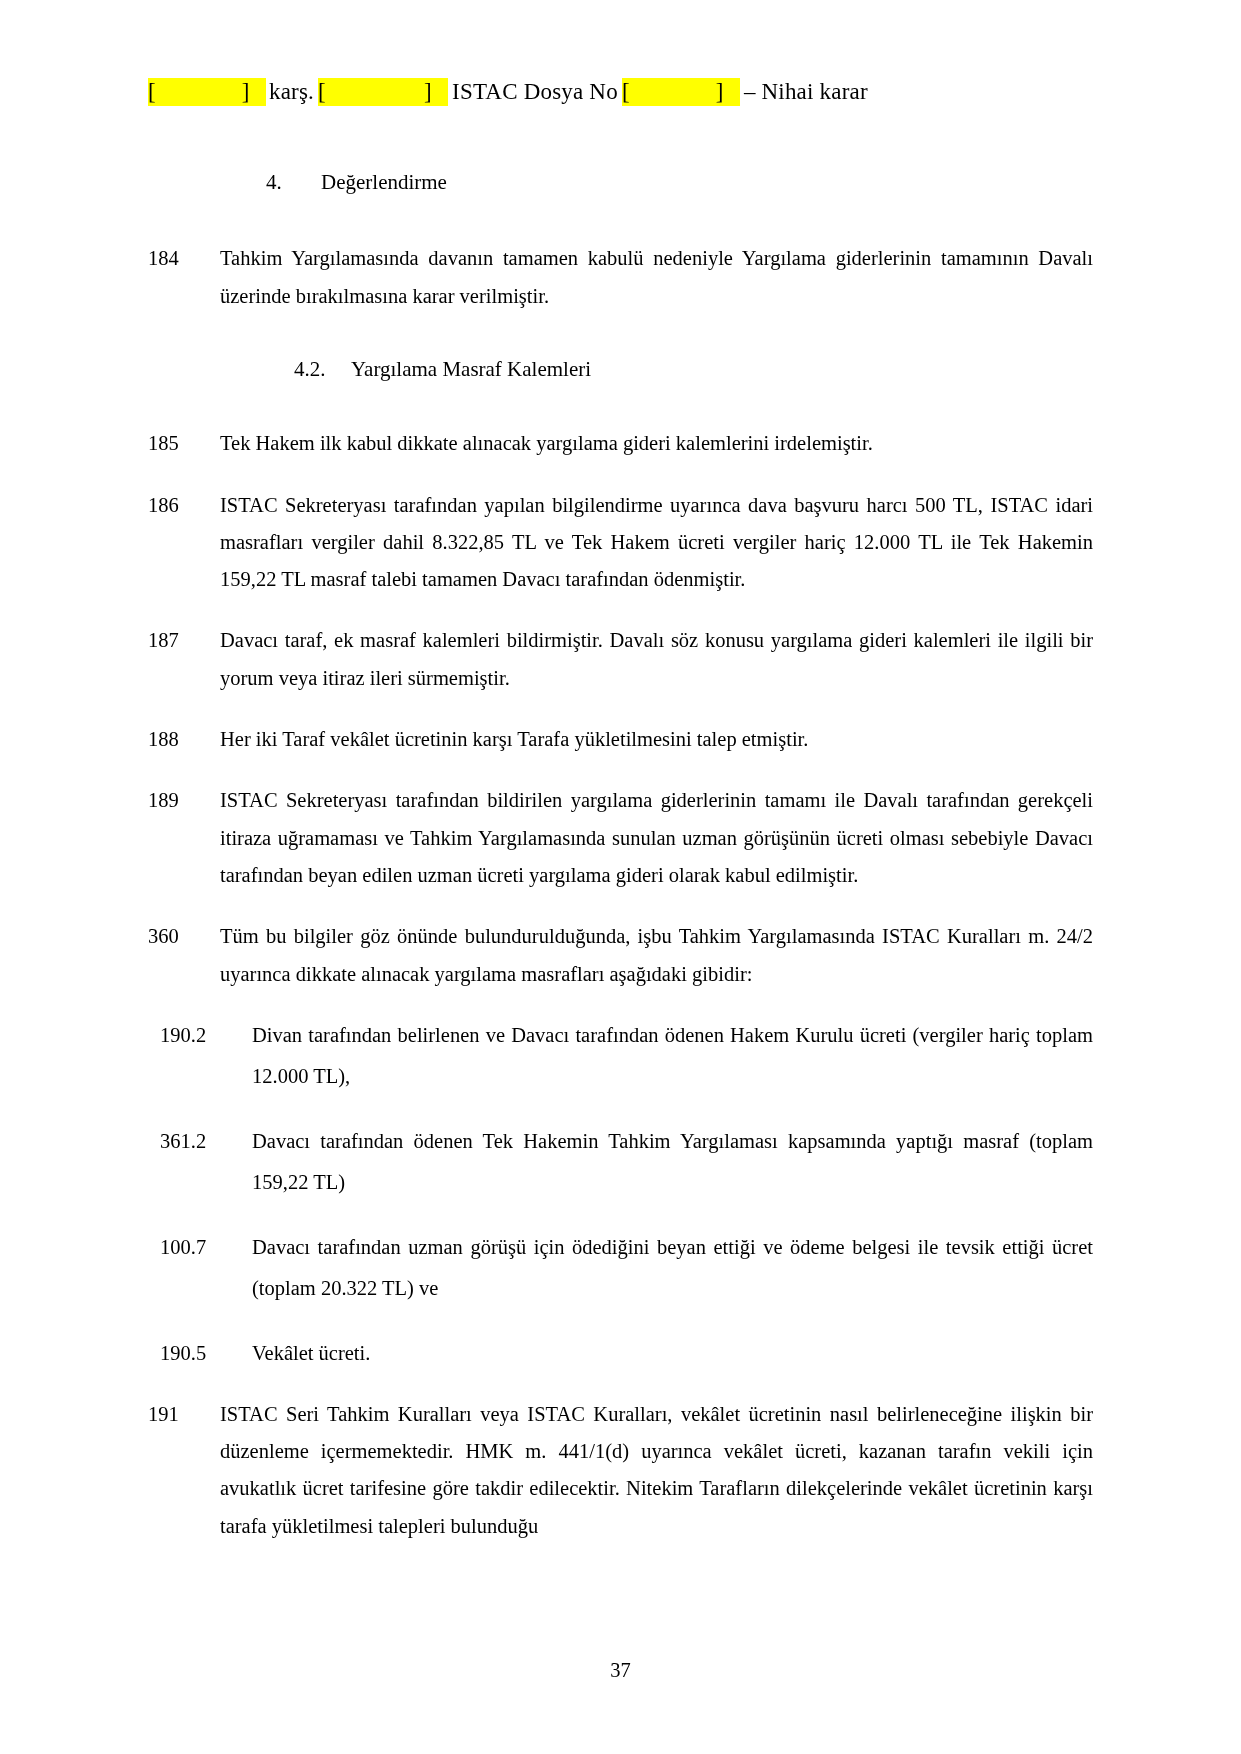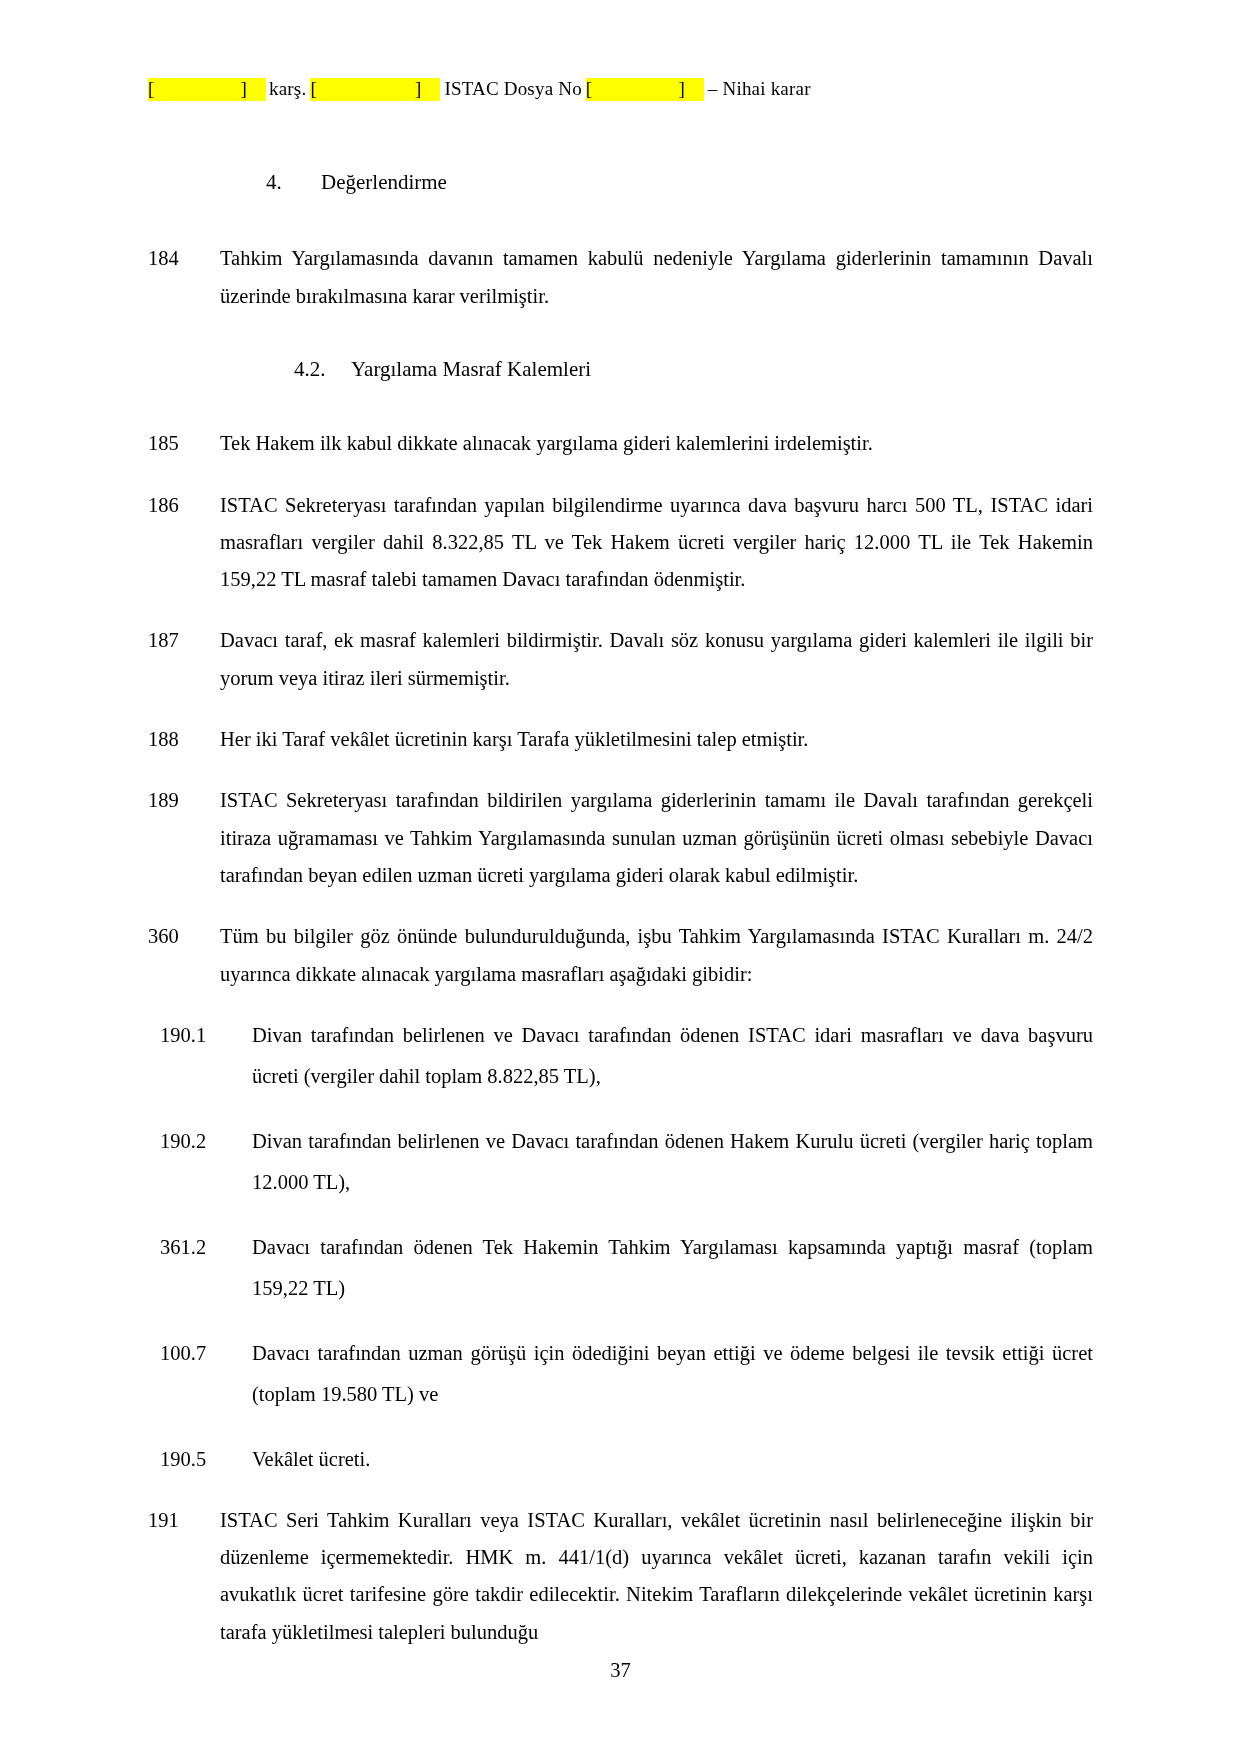--- a/index.html
+++ b/index.html
@@ -20,21 +20,21 @@
     box-sizing: border-box;
     overflow: hidden;
   }
 
   
   .doc-header {
     position: absolute;
     top: 78px;
     left: 148px;
     right: 148px;
-    font-size: 19px;
+    font-size: 23px;
     line-height: 1.2;
     white-space: nowrap;
     letter-spacing: 0.2px;
   }
   .redaction {
     background: #ffff00;
     display: inline-block;
     color: #000;
   }
   .redaction .bracket { background: transparent; }
@@ -171,38 +171,34 @@
     <div class="para" style="margin-bottom:24px;">
       <span class="pnum">189</span>
       <span>ISTAC Sekreteryası tarafından bildirilen yargılama giderlerinin tamamı ile Davalı tarafından gerekçeli itiraza uğramaması ve Tahkim Yargılamasında sunulan uzman görüşünün ücreti olması sebebiyle Davacı tarafından beyan edilen uzman ücreti yargılama gideri olarak kabul edilmiştir.</span>
     </div>
 
     <div class="para" style="margin-bottom:22px;">
       <span class="pnum">360</span>
       <span>Tüm bu bilgiler göz önünde bulundurulduğunda, işbu Tahkim Yargılamasında ISTAC Kuralları m. 24/2 uyarınca dikkate alınacak yargılama masrafları aşağıdaki gibidir:</span>
     </div>
 
-    <div class="subpara">
-      <span class="pnum">190.1</span>
-      <span>Divan tarafından belirlenen ve Davacı tarafından ödenen ISTAC idari masrafları ve dava başvuru ücreti (vergiler dahil toplam 8.822,85 TL),</span>
-    </div>
 
     <div class="subpara">
       <span class="pnum">190.2</span>
       <span>Divan tarafından belirlenen ve Davacı tarafından ödenen Hakem Kurulu ücreti (vergiler hariç toplam 12.000 TL),</span>
     </div>
 
     <div class="subpara">
       <span class="pnum">361.2</span>
       <span>Davacı tarafından ödenen Tek Hakemin Tahkim Yargılaması kapsamında yaptığı masraf (toplam 159,22 TL)</span>
     </div>
 
     <div class="subpara">
       <span class="pnum">100.7</span>
-      <span>Davacı tarafından uzman görüşü için ödediğini beyan ettiği ve ödeme belgesi ile tevsik ettiği ücret (toplam 19.580 TL) ve</span>
+      <span>Davacı tarafından uzman görüşü için ödediğini beyan ettiği ve ödeme belgesi ile tevsik ettiği ücret (toplam 20.322 TL) ve</span>
     </div>
 
     <div class="subpara single" style="margin-bottom:22px;">
       <span class="pnum">190.5</span>
       <span>Vekâlet ücreti.</span>
     </div>
 
     <div class="para lastblock">
       <span class="pnum">191</span>
       <span>ISTAC Seri Tahkim Kuralları veya ISTAC Kuralları, vekâlet ücretinin nasıl belirleneceğine ilişkin bir düzenleme içermemektedir. HMK m. 441/1(d) uyarınca vekâlet ücreti, kazanan tarafın vekili için avukatlık ücret tarifesine göre takdir edilecektir. Nitekim Tarafların dilekçelerinde vekâlet ücretinin karşı tarafa yükletilmesi talepleri bulunduğu</span>

